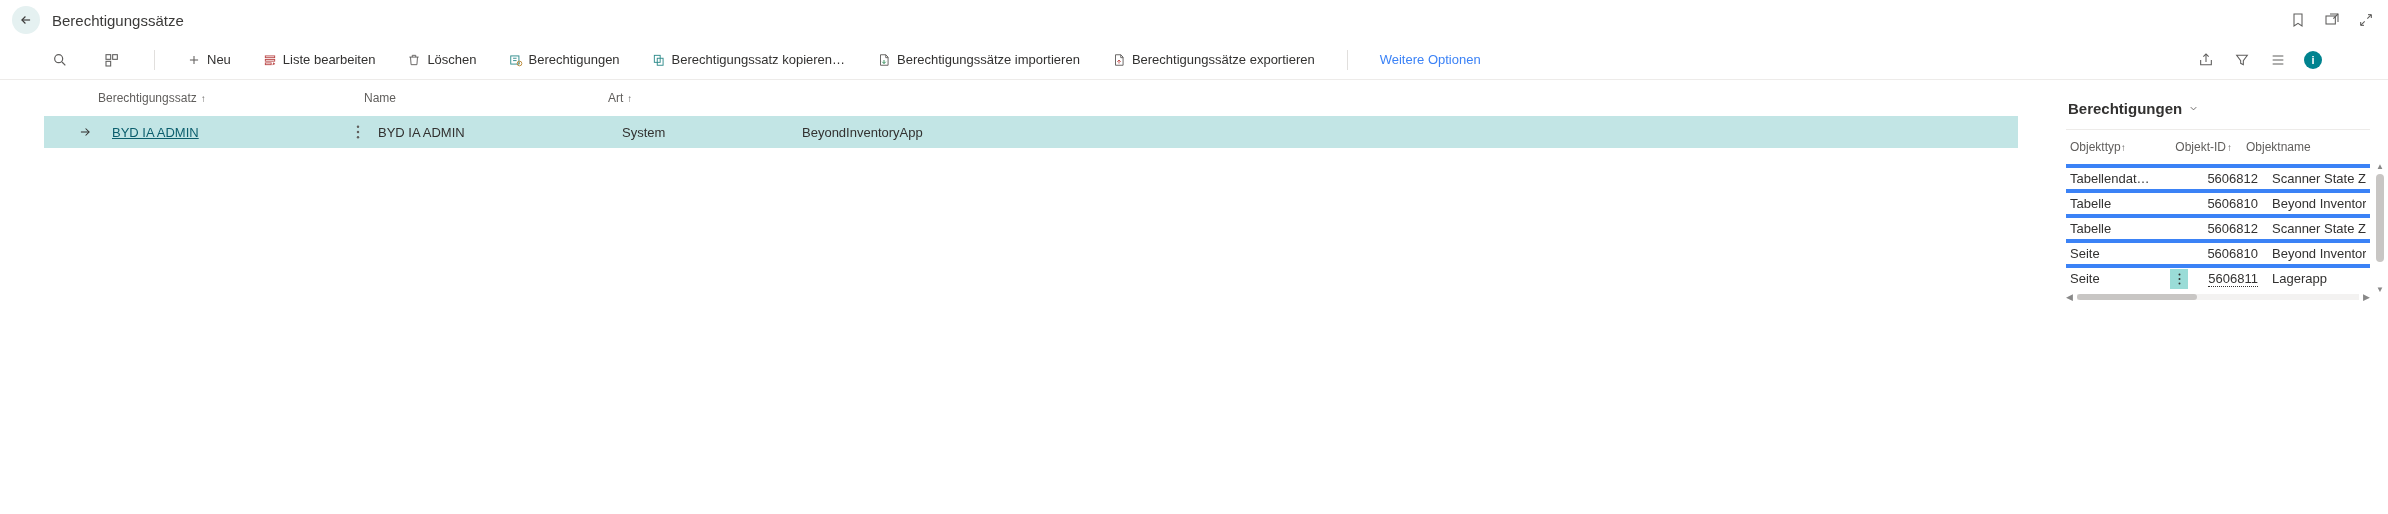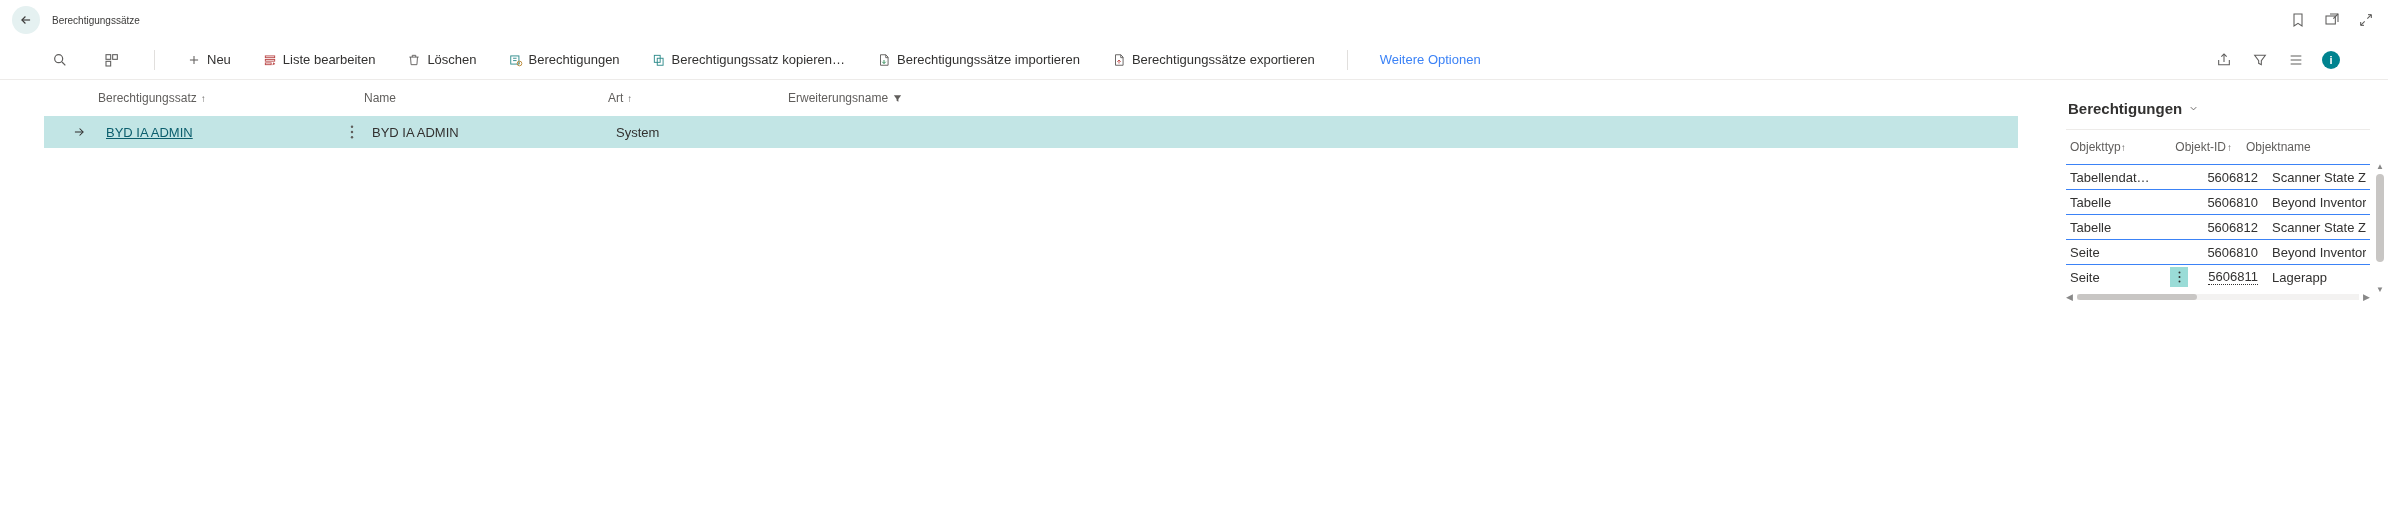--- a/index.html
+++ b/index.html
@@ -20,29 +20,29 @@
     }
     .back-btn {
       width: 28px; height: 28px;
       border-radius: 50%;
       background: #e5f1f1;
       display: flex; align-items: center; justify-content: center;
       cursor: pointer;
       margin-right: 12px;
     }
     .back-btn svg { stroke: #3b3a39; }
-    .titlebar-title { font-size: 10px; color: #3b3a39; }
+    .titlebar-title { font-size: 15px; color: #3b3a39; }
     .titlebar-spacer { flex: 1; }
     .titlebar-actions { display: flex; gap: 14px; align-items: center; }
     .titlebar-actions .icon-btn { width:20px; height:20px; display:flex; align-items:center; justify-content:center; cursor:pointer; color:#5f5e5d;}
     .toolbar {
       display: flex;
       align-items: center;
       height: 40px;
-      padding: 0 40px 0 50px;
+      padding: 0 58px 0 50px;
       gap: 32px;
       border-bottom: 0.5px solid #edebe9;
     }
     .toolbar .sep { width:1px; height:20px; background:#e1dfdd; }
     .toolbar .tool {
       display: flex; align-items: center; gap: 6px; cursor: pointer;
       color: #323130; font-size: 13px;
     }
     .toolbar .tool svg { flex-shrink:0; }
     .toolbar .icon-only { width:20px; height:20px; display:flex; align-items:center; justify-content:center; cursor:pointer; color:#5f5e5d;}
@@ -70,21 +70,21 @@
     .col-name { width: 244px; }
     .col-art { width: 180px; display:flex; align-items:center; gap:4px;}
     .col-ext { flex:1; display:flex; align-items:center; gap:4px;}
     .sort-icon { font-size:10px; color:#605e5c; }
     .filter-glyph svg { display:block; }
     .grid-row {
       display:flex;
       align-items:center;
       height: 32px;
       background: #c2e5e5;
-      padding-left: 4px;
+      padding-left: 10px;
       margin-left: 4px;
       margin-right: 0;
     }
     .row-ind { width:58px; display:flex; align-items:center; justify-content:flex-start; padding-left:24px;}
     .row-link { color:#0b5e6d; text-decoration: underline; cursor:pointer; }
     .row-menu { width:20px; display:flex; justify-content:center; cursor:pointer; color:#605e5c; margin-left: -30px; margin-right: 10px;}
     .grid-row .col-permset { width: 266px; position:relative;}
     .grid-row .col-name { width: 244px; }
     .grid-row .col-art { width: 180px; }
     .factbox {
@@ -106,21 +106,21 @@
       font-size:12px; color:#605e5c;
       padding: 0 4px;
     }
     .fbc-obj { width: 100px; display:flex; align-items:center; }
     .fbc-id { width: 62px; text-align:right; justify-content:flex-end; display:flex; align-items:center; gap:1px;}
     .fbc-name { flex:1; padding-left: 14px; white-space:nowrap; overflow:hidden;}
     .fb-row {
       display:flex; height:25px; align-items:center;
       font-size:13px; color:#323130;
       padding: 0 4px;
-      border-top: 1px solid #3b82f6;
+      border-top: 4px solid #3b82f6;
     }
     .fb-row .fbc-obj { white-space:nowrap; overflow:hidden; text-overflow:ellipsis;}
     .fb-row .fbc-id { white-space:nowrap;}
     .fb-row .fbc-name { white-space:nowrap; overflow:hidden;}
     .fb-row.sel .dotted { border-bottom: 1px dotted #323130; }
     .fb-row .row-menu-fb {
       width:18px; display:flex; justify-content:center; cursor:pointer;
       background:#9adcd7; height:20px; align-items:center; margin-right:8px;
       visibility:hidden;
     }
@@ -284,28 +284,20 @@
         <span>Berechtigungssatz</span>
         <span class="sort-icon">↑</span>
       </div>
       <div class="col-name">
         <span>Name</span>
       </div>
       <div class="col-art">
         <span>Art</span>
         <span class="sort-icon">↑</span>
       </div>
-      <div class="col-ext">
-        <span>Erweiterungsname</span>
-        <span class="filter-glyph">
-          <svg width="11" height="11" viewBox="0 0 24 24" fill="#605e5c">
-              <path d="M4 5h16l-6 8v6l-4-2v-4z"></path>
-            </svg>
-        </span>
-      </div>
     </div>
 
     <div class="grid-row">
       <div class="row-ind">
         <svg width="14" height="14" viewBox="0 0 24 24" fill="none" stroke="#323130" stroke-width="1.8">
             <path d="M5 12h14"></path>
             <path d="M13 6l6 6-6 6"></path>
           </svg>
       </div>
       <div class="col-permset">
@@ -313,20 +305,21 @@
       </div>
       <div class="row-menu">
         <svg width="4" height="14" viewBox="0 0 4 16" fill="#605e5c">
             <circle cx="2" cy="2" r="1.4"></circle>
             <circle cx="2" cy="8" r="1.4"></circle>
             <circle cx="2" cy="14" r="1.4"></circle>
           </svg>
       </div>
       <div class="col-name">BYD IA ADMIN</div>
       <div class="col-art">System</div>
+      <div class="col-ext">BeyondInventoryApp</div>
     </div>
   </div>
 
   <div class="factbox">
     <div class="factbox-header">
       <span>Berechtigungen</span>
       <svg width="11" height="11" viewBox="0 0 24 24" fill="none" stroke="#605e5c" stroke-width="2">
           <path d="M6 9l6 6 6-6"></path>
         </svg>
     </div>

